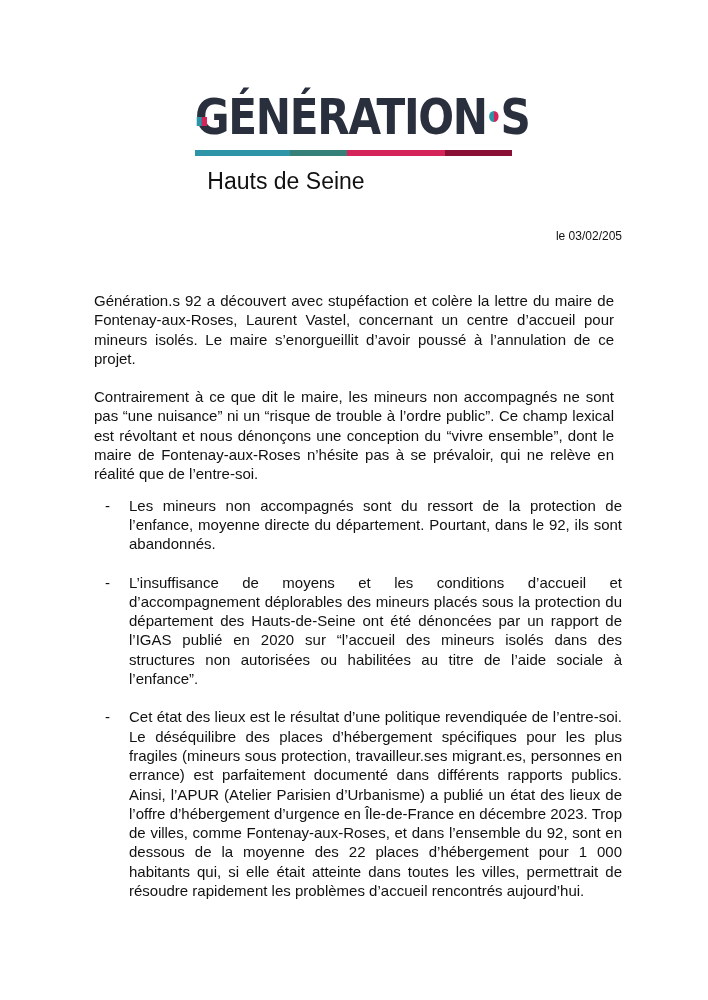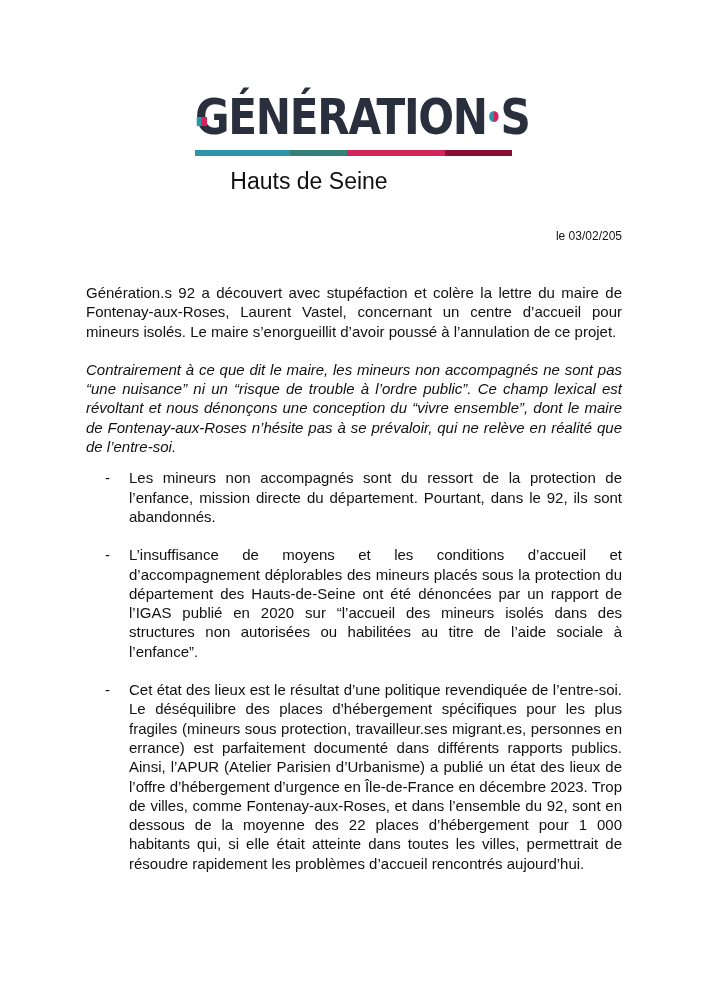--- a/index.html
+++ b/index.html
@@ -19,27 +19,27 @@
     .logo-g .seg-b { position: absolute; left: 8px; top: 25px; width: 6px; height: 9px; background: #d4245a; }
     .logo-dot {
       display: inline-block; width: 11px; height: 11px; border-radius: 50%;
       background: linear-gradient(90deg, #2e95a8 50%, #d4245a 50%);
       margin: 0 2px 0 3px; vertical-align: 12px;
     }
     .colorbar { position: absolute; left: 195px; top: 150px; width: 317px; height: 6px; display: flex; }
     .colorbar div { height: 100%; }
     .subtitle {
       position: absolute; left: 0; width: 572px; top: 168px; text-align: center;
-      font-size: 23px; color: #111; padding-left: 23px;
+      font-size: 23px; color: #111;
     }
     .date { position: absolute; right: 86px; top: 229px; font-size: 12px; }
     .body { position: absolute; left: 86px; width: 536px; top: 283px; font-size: 15px; line-height: 19.3px; }
-    .body p { margin: 0; text-align: justify; }
+    .body p { margin: 8px; text-align: justify; }
     .p1 { margin-bottom: 19px !important; }
-    .p2 { margin-bottom: 12px !important; font-style: italic; }
+    .p2 { margin-bottom: 12px !important; }
     .p3 { margin-bottom: 23px !important; }
     .bullets { list-style: none; margin: 0; padding: 0; }
     .bullets li { position: relative; padding-left: 43px; text-align: justify; margin-bottom: 19px; }
     .bullets li.b2 { margin-bottom: 19px; }
     .bullets .dash { position: absolute; left: 19px; top: 0; }
   </style>
 </head>
 <body>
 
 <div class="logo">
@@ -56,21 +56,21 @@
 <div class="subtitle">Hauts de Seine</div>
 
 <div class="date">le 03/02/205</div>
 
 <div class="body">
   <p class="p1">Génération.s 92 a découvert avec stupéfaction et colère la lettre du maire de Fontenay-aux-Roses, Laurent Vastel, concernant un centre d’accueil pour mineurs isolés. Le maire s’enorgueillit d’avoir poussé à l’annulation de ce projet.</p>
   <p class="p2">Contrairement à ce que dit le maire, les mineurs non accompagnés ne sont pas “une nuisance” ni un “risque de trouble à l’ordre public”. Ce champ lexical est révoltant et nous dénonçons une conception du “vivre ensemble”, dont le maire de Fontenay-aux-Roses n’hésite pas à se prévaloir, qui ne relève en réalité que de l’entre-soi.</p>
   <ul class="bullets">
     <li>
       <span class="dash">-</span>
-      <span>Les mineurs non accompagnés sont du ressort de la protection de l’enfance, mission directe du département. Pourtant, dans le 92, ils sont abandonnés.</span>
+      <span>Les mineurs non accompagnés sont du ressort de la protection de l’enfance, moyenne directe du département. Pourtant, dans le 92, ils sont abandonnés.</span>
     </li>
     <li class="b2">
       <span class="dash">-</span>
       <span>L’insuffisance de moyens et les conditions d’accueil et d’accompagnement déplorables des mineurs placés sous la protection du département des Hauts-de-Seine ont été dénoncées par un rapport de l’IGAS publié en 2020 sur “l’accueil des mineurs isolés dans des structures non autorisées ou habilitées au titre de l’aide sociale à l’enfance”.</span>
     </li>
     <li>
       <span class="dash">-</span>
       <span>Cet état des lieux est le résultat d’une politique revendiquée de l’entre-soi. Le déséquilibre des places d’hébergement spécifiques pour les plus fragiles (mineurs sous protection, travailleur.ses migrant.es, personnes en errance) est parfaitement documenté dans différents rapports publics. Ainsi, l’APUR (Atelier Parisien d’Urbanisme) a publié un état des lieux de l’offre d’hébergement d’urgence en Île-de-France en décembre 2023. Trop de villes, comme Fontenay-aux-Roses, et dans l’ensemble du 92,  sont en dessous de la moyenne des 22 places d’hébergement pour 1 000 habitants qui, si elle était atteinte dans toutes les villes, permettrait de résoudre rapidement les problèmes d’accueil rencontrés aujourd’hui.</span>
     </li>
   </ul>

